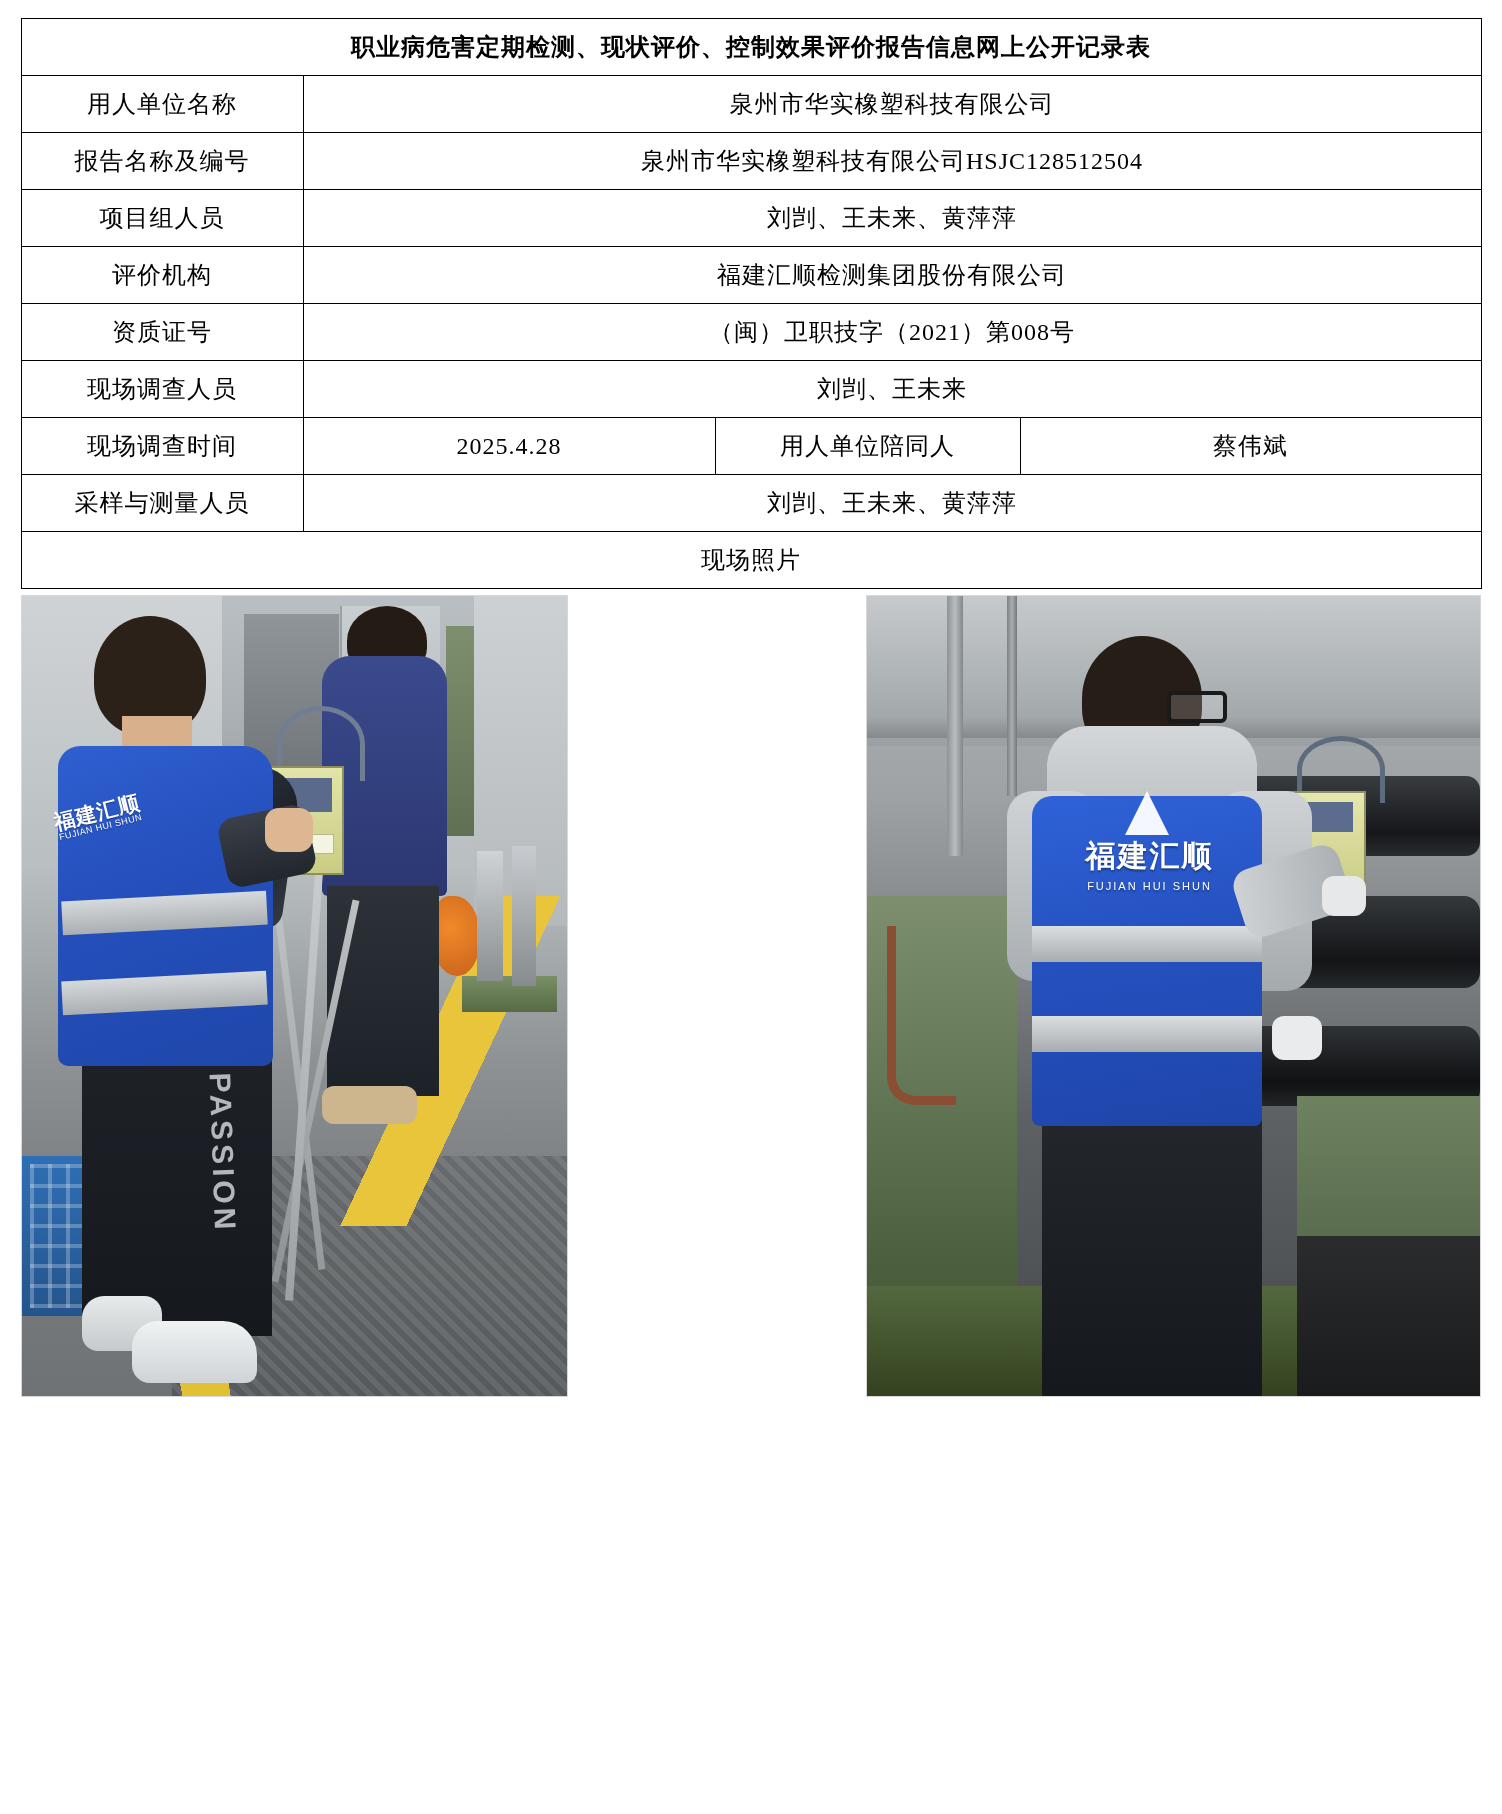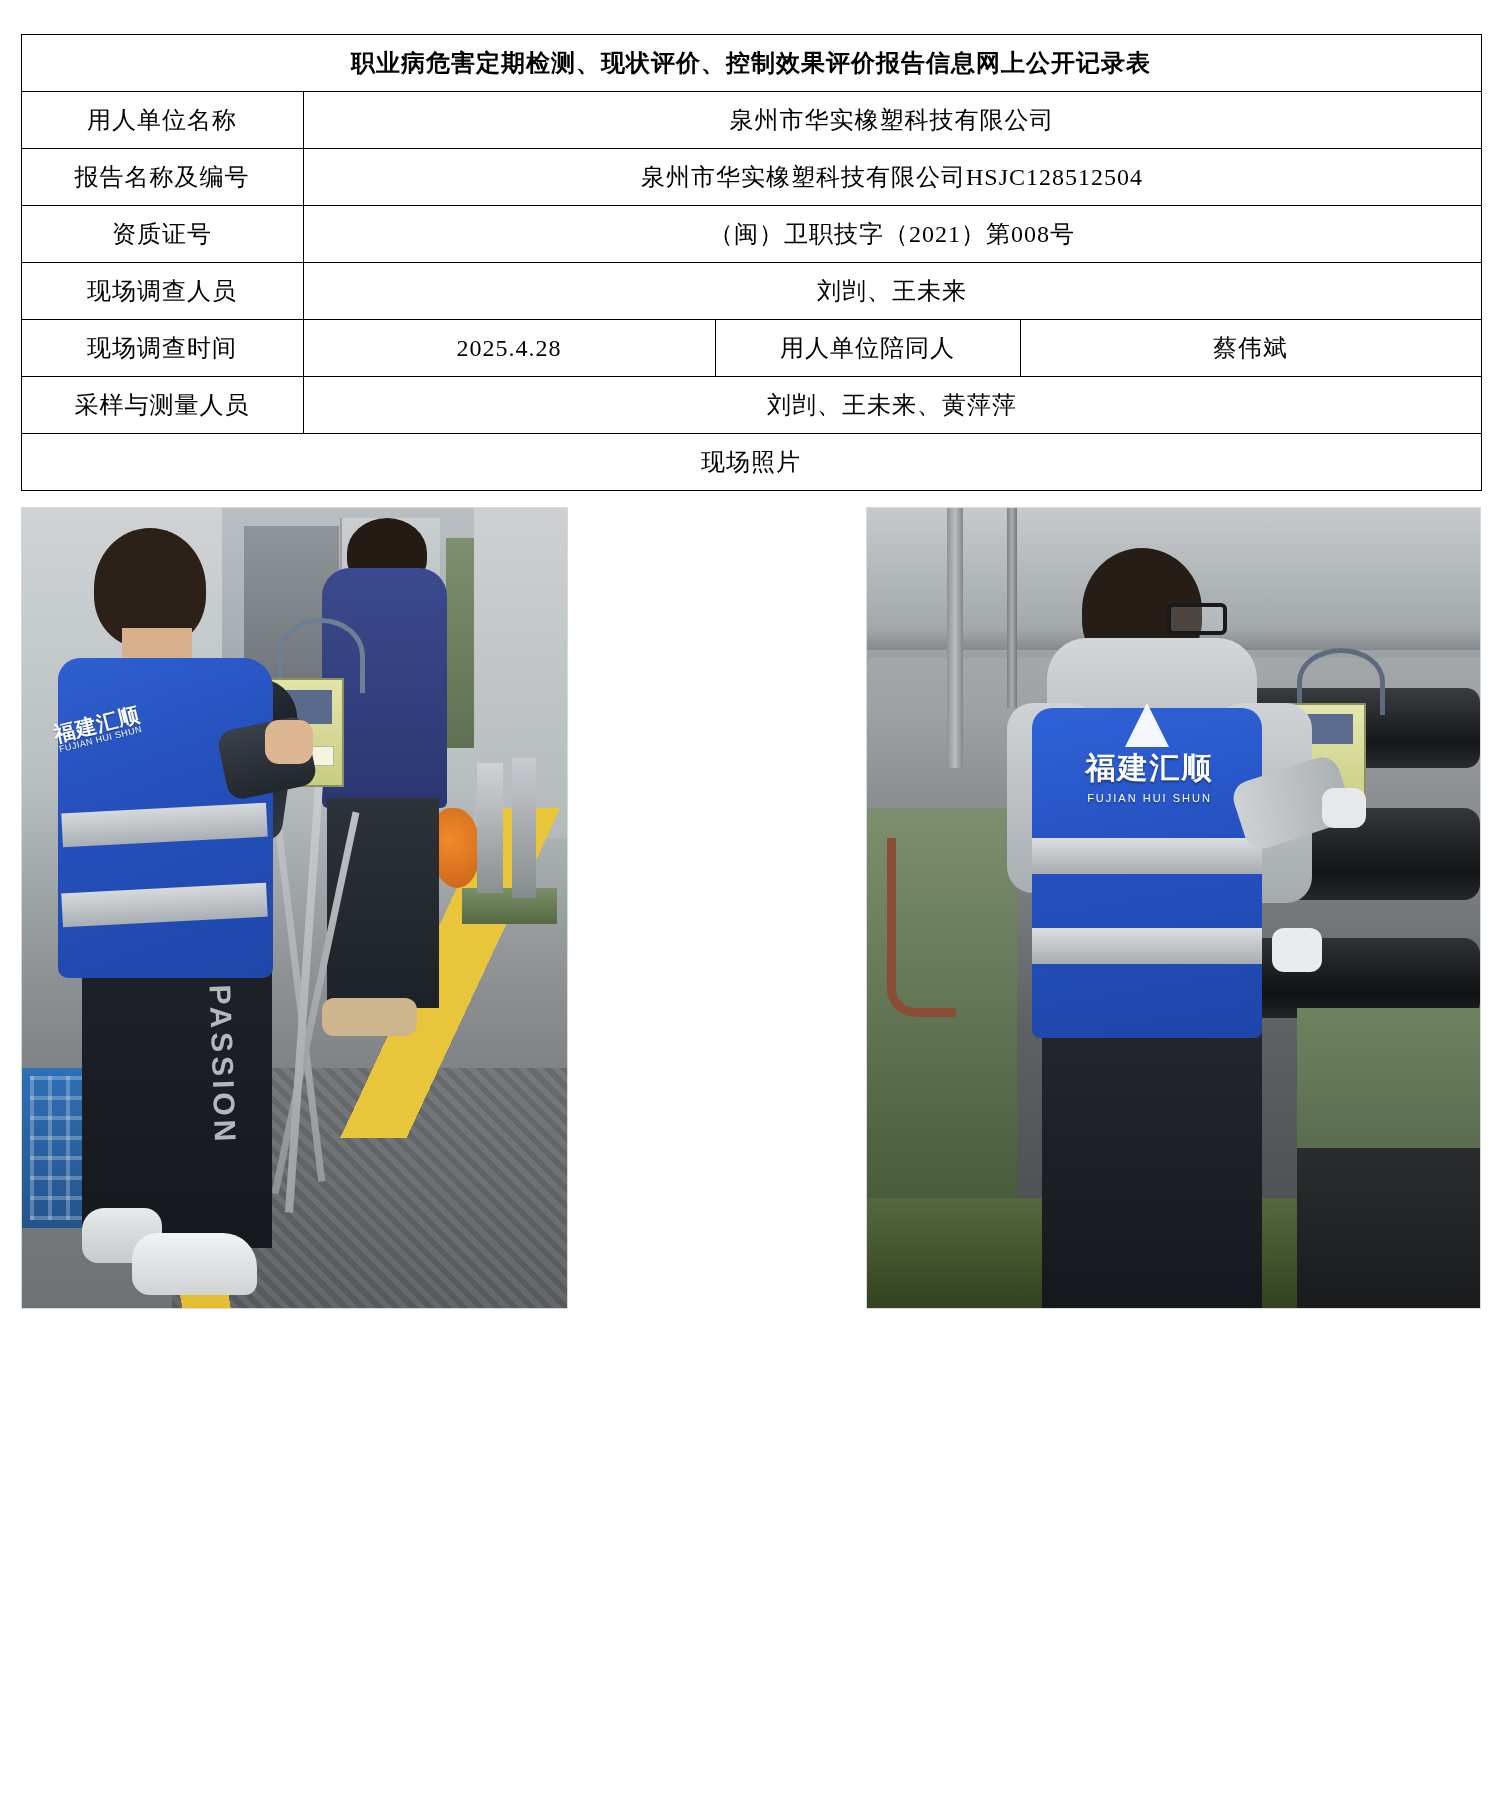--- a/index.html
+++ b/index.html
@@ -16,21 +16,21 @@
   }
   .page {
     box-sizing: border-box;
     width: 1502px;
     height: 1814px;
     padding: 18px 20px 10px 20px;
   }
   table.main {
     border-collapse: collapse;
     width: 1460px;
-    margin: 16px auto;
+    margin: 0 auto;
     table-layout: fixed;
   }
   table.main td {
     border: 1.5px solid #000000;
     text-align: center;
     vertical-align: middle;
     font-size: 24px;
     letter-spacing: 1px;
     padding: 12px 6px;
   }
@@ -453,20 +453,28 @@
       <tr>
         <td class="title-cell" colspan="4">职业病危害定期检测、现状评价、控制效果评价报告信息网上公开记录表</td>
       </tr>
       <tr>
         <td class="label">用人单位名称</td>
         <td class="value" colspan="3">泉州市华实橡塑科技有限公司</td>
       </tr>
       <tr>
         <td class="label">报告名称及编号</td>
         <td class="value" colspan="3">泉州市华实橡塑科技有限公司HSJC128512504</td>
+      </tr>
+      <tr>
+        <td class="label">项目组人员</td>
+        <td class="value" colspan="3">刘剀、王未来、黄萍萍</td>
+      </tr>
+      <tr>
+        <td class="label">评价机构</td>
+        <td class="value" colspan="3">福建汇顺检测集团股份有限公司</td>
       </tr>
       <tr>
         <td class="label">资质证号</td>
         <td class="value" colspan="3">（闽）卫职技字（2021）第008号</td>
       </tr>
       <tr>
         <td class="label">现场调查人员</td>
         <td class="value" colspan="3">刘剀、王未来</td>
       </tr>
       <tr>

